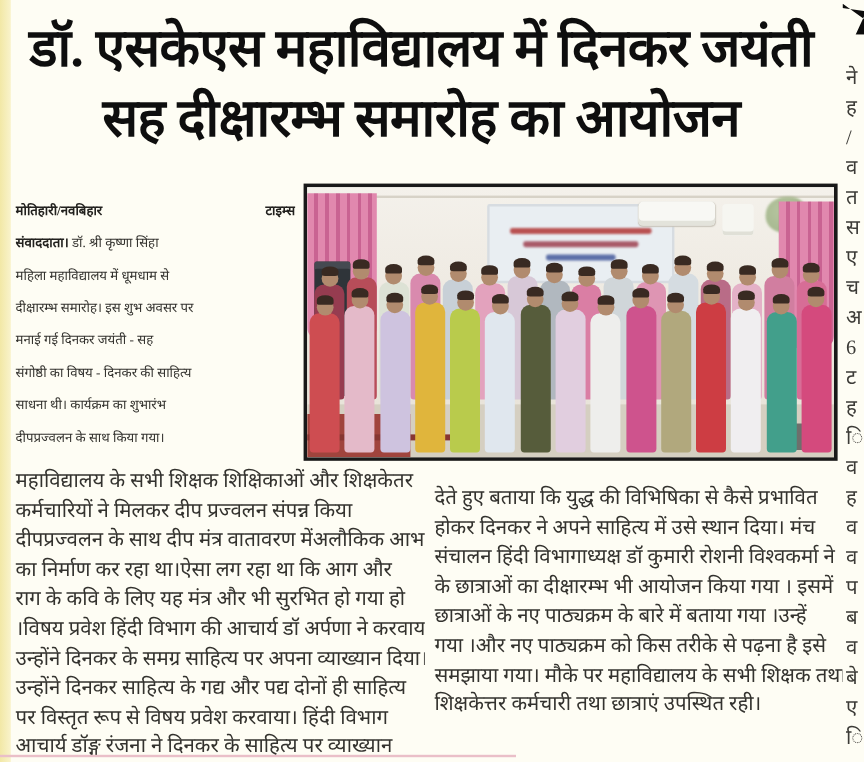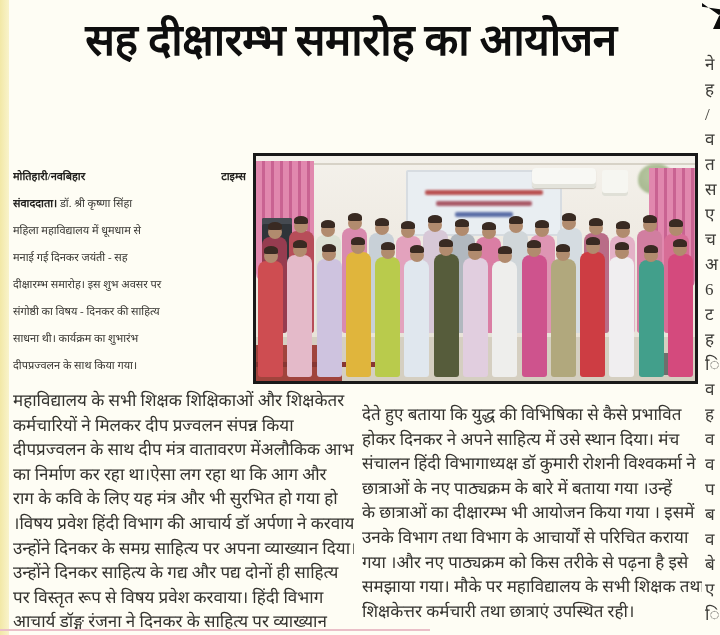--- a/index.html
+++ b/index.html
@@ -74,33 +74,34 @@
   .frag{height:25px;line-height:25px;white-space:nowrap;}
   .neighbor-mark{position:absolute;left:702px;top:3px;width:20px;height:26px;background:#0c0c0c;
     clip-path:polygon(0 0,100% 55%,100% 100%,55% 100%,100% 25%,0 14%);}
 </style>
 </head>
 <body>
 
 <div class="left-strip"></div>
 
 <div class="headline">
+  <div>डॉ. एसकेएस महाविद्यालय में दिनकर जयंती</div>
   <div>सह दीक्षारम्भ समारोह का आयोजन</div>
 </div>
 
 <div class="intro-col">
   <div class="dline dateline">
     <span>मोतिहारी/नवबिहार</span>
     <span>टाइम्स</span>
   </div>
   <div class="bline byline"><b>संवाददाता।</b><span> डॉ. श्री कृष्णा सिंहा</span></div>
   <div>
       <div class="bline">महिला महाविद्यालय में धूमधाम से</div>
+      <div class="bline">दीक्षारम्भ समारोह। इस शुभ अवसर पर</div>
       <div class="bline">मनाई गई दिनकर जयंती - सह</div>
-      <div class="bline">दीक्षारम्भ समारोह। इस शुभ अवसर पर</div>
       <div class="bline">संगोष्ठी का विषय - दिनकर की साहित्य</div>
       <div class="bline">साधना थी। कार्यक्रम का शुभारंभ</div>
       <div class="bline">दीपप्रज्वलन के साथ किया गया।</div>
     </div>
 </div>
 
 <div class="photo-frame">
   <div class="photo">
     <div class="ceiling-line"></div>
     <div class="board">
@@ -258,23 +259,22 @@
     <div class="bline">।विषय प्रवेश हिंदी विभाग की आचार्य डॉ अर्पणा ने करवाया</div>
     <div class="bline">उन्होंने दिनकर के समग्र साहित्य पर अपना व्याख्यान दिया।</div>
     <div class="bline">उन्होंने दिनकर साहित्य के गद्य और पद्य दोनों ही साहित्य</div>
     <div class="bline">पर विस्तृत रूप से विषय प्रवेश करवाया। हिंदी विभाग</div>
     <div class="bline">आचार्य डॉङ्ग रंजना  ने दिनकर के साहित्य पर व्याख्यान</div>
   </div>
 <div class="news-col col-b">
     <div class="bline">देते हुए बताया कि युद्ध की विभिषिका से कैसे प्रभावित</div>
     <div class="bline">होकर दिनकर ने अपने साहित्य में उसे स्थान दिया। मंच</div>
     <div class="bline">संचालन हिंदी विभागाध्यक्ष डॉ कुमारी रोशनी विश्वकर्मा ने</div>
+    <div class="bline">के छात्राओं का दीक्षारम्भ भी आयोजन किया गया । इसमें</div>
     <div class="bline">छात्राओं के नए पाठ्यक्रम के बारे में बताया गया ।उन्हें</div>
-    <div class="bline">के छात्राओं का दीक्षारम्भ भी आयोजन किया गया । इसमें</div>
-    <div class="bline">उनके विभाग तथा विभाग के आचार्यों से परिचित कराया</div>
     <div class="bline">गया ।और नए पाठ्यक्रम को किस तरीके से पढ़ना है इसे</div>
     <div class="bline">समझाया गया। मौके पर महाविद्यालय के सभी शिक्षक तथा</div>
     <div class="bline">शिक्षकेत्तर कर्मचारी तथा छात्राएं उपस्थित रही।</div>
   </div>
 
 <div class="neighbor-mark"></div>
 <div class="side-frags">
     <div class="frag">ने</div>
     <div class="frag">ह</div>
     <div class="frag">/</div>

